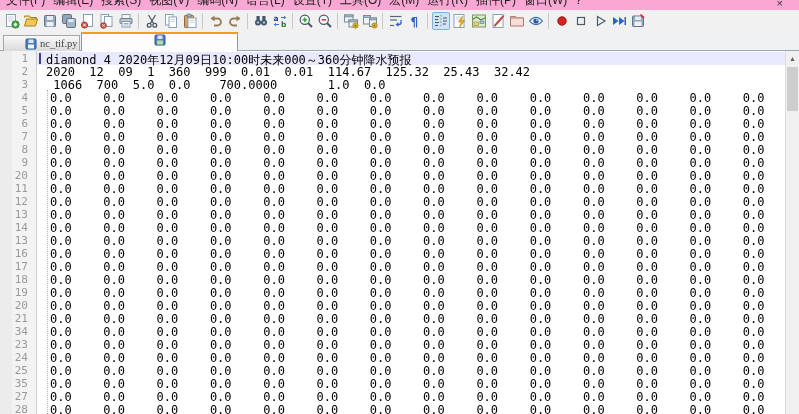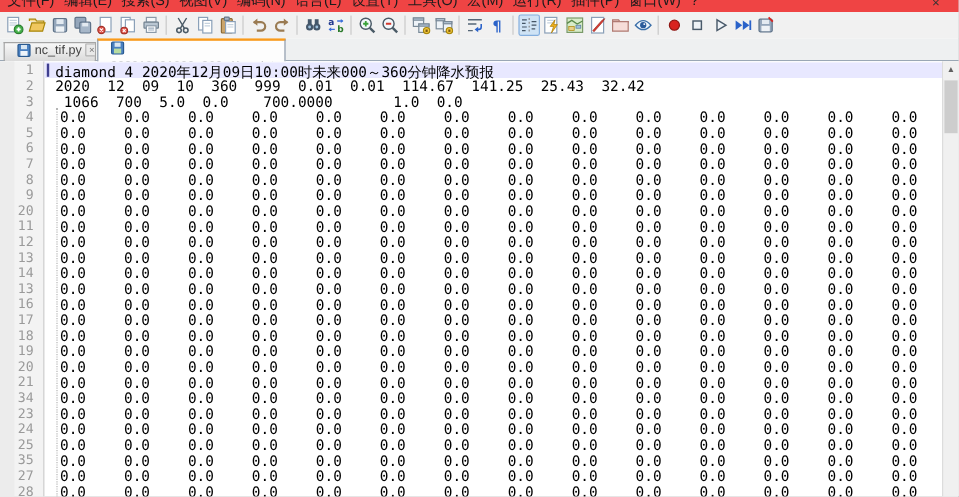--- a/index.html
+++ b/index.html
@@ -1,34 +1,34 @@
 <!DOCTYPE html>
 <html><head>
 <meta charset="utf-8">
 <style>
   html,body{margin:0;padding:0;background:#888;}
   .app{position:relative;width:799px;height:414px;background:#fff;overflow:hidden;
        font-family:"Liberation Sans","DejaVu Sans",sans-serif;-webkit-font-smoothing:antialiased;}
   
-  .menubar{position:absolute;top:0;left:0;right:0;height:10px;background:#ef4444;overflow:hidden;}
+  .menubar{position:absolute;top:0;left:0;right:0;height:10px;background:#f9a8d4;overflow:hidden;}
   .mitems{position:absolute;top:-9px;left:2px;display:flex;}
   .mitem{font-size:12px;line-height:18px;padding:0 4px;color:#1c1c1c;white-space:nowrap;}
   .win-x{position:absolute;top:-2px;right:16px;font-size:11px;line-height:11px;color:#333;}
   
   .toolbar{position:absolute;top:10px;left:0;right:0;height:22px;background:#f1f1f1;
            display:flex;align-items:center;padding-left:2px;}
   .tbtn{width:18px;height:18px;margin:0 .5px;display:flex;align-items:center;justify-content:center;
         border:1px solid transparent;border-radius:2px;box-sizing:border-box;flex:0 0 auto;}
   .tbtn.active{background:#cfe3f5;border-color:#84aede;}
   .tsep{width:1px;height:16px;background:#c9c9c9;margin:0 3px;flex:0 0 auto;}
   
   .tabbar{position:absolute;top:32px;left:0;right:0;height:19px;background:#eef0f1;
           border-bottom:1px solid #9aa7b5;box-sizing:border-box;}
-  .tab{position:absolute;display:flex;align-items:flex-start;gap:3px;padding:0 10px;box-sizing:border-box;
-       overflow:hidden;cursor:default;}
+  .tab{position:absolute;display:flex;align-items:center;gap:3px;padding:0 21px;box-sizing:border-box;
+       overflow:hidden;cursor:default;font-family:Liberation Serif, serif;}
   .tab.inactive{left:3px;top:3px;width:77px;height:16px;background:linear-gradient(#f8f8f8,#dadada);
        border:1px solid #a5a5a5;border-bottom:none;color:#444;}
   .tab.activetab{left:81px;top:0;width:157px;height:19px;background:#fdfdfd;z-index:2;
        border:1px solid #8a98a8;border-bottom:none;border-top:2px solid #f89a1c;color:#0f172a;flex-direction:column;}
   .tlabel{font-size:10.5px;white-space:nowrap;}
   .ticon{display:flex;flex:0 0 auto;}
   .tclose{flex:0 0 auto;width:11px;height:11px;font-size:8px;line-height:10px;text-align:center;
           box-sizing:border-box;border-radius:1px;}
   .tclose.gray{background:#e9e9e9;border:1px solid #b3b3b3;color:#777;}
   
@@ -378,21 +378,21 @@
           <div class="lnum">24</div>
           <div class="lnum">25</div>
           <div class="lnum">35</div>
           <div class="lnum">27</div>
           <div class="lnum">28</div>
         </div>
     </div>
     <div class="indent-guide"></div>
     <div class="text" id="textarea">
         <div class="line current">diamond 4 2020年12月09日10:00时未来000～360分钟降水预报<span class="caret"></span></div>
-        <div class="line">2020  12  09  10  360  999  0.01  0.01  114.67  141.25  25.43  32.42</div>
+        <div class="line">2020  12  09  1  360  999  0.01  0.01  114.67  125.32  25.43  32.42</div>
         <div class="line"> 1066  700  5.0  0.0    700.0000       1.0  0.0</div>
         <div class="line datarow"><span class="cell">0.0</span><span class="cell">0.0</span><span class="cell">0.0</span><span class="cell">0.0</span><span class="cell">0.0</span><span class="cell">0.0</span><span class="cell">0.0</span><span class="cell">0.0</span><span class="cell">0.0</span><span class="cell">0.0</span><span class="cell">0.0</span><span class="cell">0.0</span><span class="cell">0.0</span><span class="cell">0.0</span></div>
         <div class="line datarow"><span class="cell">0.0</span><span class="cell">0.0</span><span class="cell">0.0</span><span class="cell">0.0</span><span class="cell">0.0</span><span class="cell">0.0</span><span class="cell">0.0</span><span class="cell">0.0</span><span class="cell">0.0</span><span class="cell">0.0</span><span class="cell">0.0</span><span class="cell">0.0</span><span class="cell">0.0</span><span class="cell">0.0</span></div>
         <div class="line datarow"><span class="cell">0.0</span><span class="cell">0.0</span><span class="cell">0.0</span><span class="cell">0.0</span><span class="cell">0.0</span><span class="cell">0.0</span><span class="cell">0.0</span><span class="cell">0.0</span><span class="cell">0.0</span><span class="cell">0.0</span><span class="cell">0.0</span><span class="cell">0.0</span><span class="cell">0.0</span><span class="cell">0.0</span></div>
         <div class="line datarow"><span class="cell">0.0</span><span class="cell">0.0</span><span class="cell">0.0</span><span class="cell">0.0</span><span class="cell">0.0</span><span class="cell">0.0</span><span class="cell">0.0</span><span class="cell">0.0</span><span class="cell">0.0</span><span class="cell">0.0</span><span class="cell">0.0</span><span class="cell">0.0</span><span class="cell">0.0</span><span class="cell">0.0</span></div>
         <div class="line datarow"><span class="cell">0.0</span><span class="cell">0.0</span><span class="cell">0.0</span><span class="cell">0.0</span><span class="cell">0.0</span><span class="cell">0.0</span><span class="cell">0.0</span><span class="cell">0.0</span><span class="cell">0.0</span><span class="cell">0.0</span><span class="cell">0.0</span><span class="cell">0.0</span><span class="cell">0.0</span><span class="cell">0.0</span></div>
         <div class="line datarow"><span class="cell">0.0</span><span class="cell">0.0</span><span class="cell">0.0</span><span class="cell">0.0</span><span class="cell">0.0</span><span class="cell">0.0</span><span class="cell">0.0</span><span class="cell">0.0</span><span class="cell">0.0</span><span class="cell">0.0</span><span class="cell">0.0</span><span class="cell">0.0</span><span class="cell">0.0</span><span class="cell">0.0</span></div>
         <div class="line datarow"><span class="cell">0.0</span><span class="cell">0.0</span><span class="cell">0.0</span><span class="cell">0.0</span><span class="cell">0.0</span><span class="cell">0.0</span><span class="cell">0.0</span><span class="cell">0.0</span><span class="cell">0.0</span><span class="cell">0.0</span><span class="cell">0.0</span><span class="cell">0.0</span><span class="cell">0.0</span><span class="cell">0.0</span></div>
         <div class="line datarow"><span class="cell">0.0</span><span class="cell">0.0</span><span class="cell">0.0</span><span class="cell">0.0</span><span class="cell">0.0</span><span class="cell">0.0</span><span class="cell">0.0</span><span class="cell">0.0</span><span class="cell">0.0</span><span class="cell">0.0</span><span class="cell">0.0</span><span class="cell">0.0</span><span class="cell">0.0</span><span class="cell">0.0</span></div>
         <div class="line datarow"><span class="cell">0.0</span><span class="cell">0.0</span><span class="cell">0.0</span><span class="cell">0.0</span><span class="cell">0.0</span><span class="cell">0.0</span><span class="cell">0.0</span><span class="cell">0.0</span><span class="cell">0.0</span><span class="cell">0.0</span><span class="cell">0.0</span><span class="cell">0.0</span><span class="cell">0.0</span><span class="cell">0.0</span></div>

